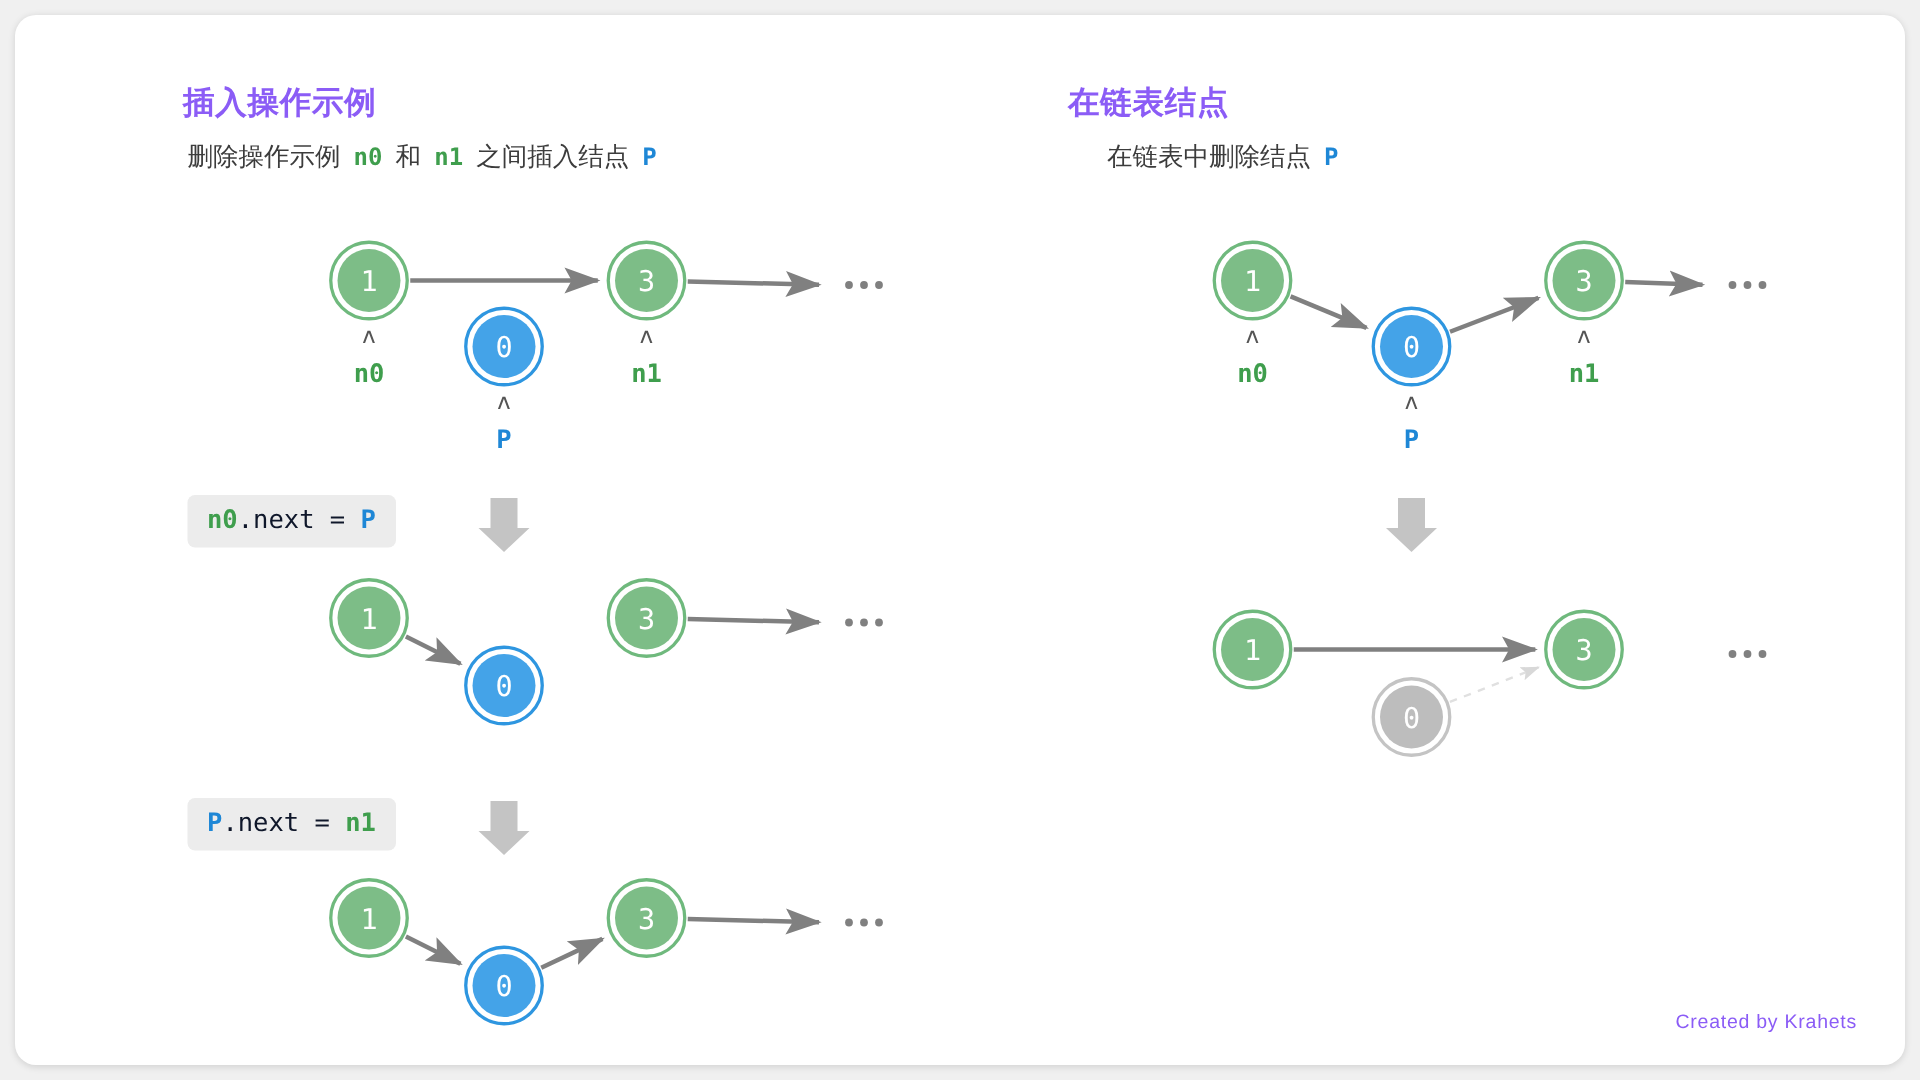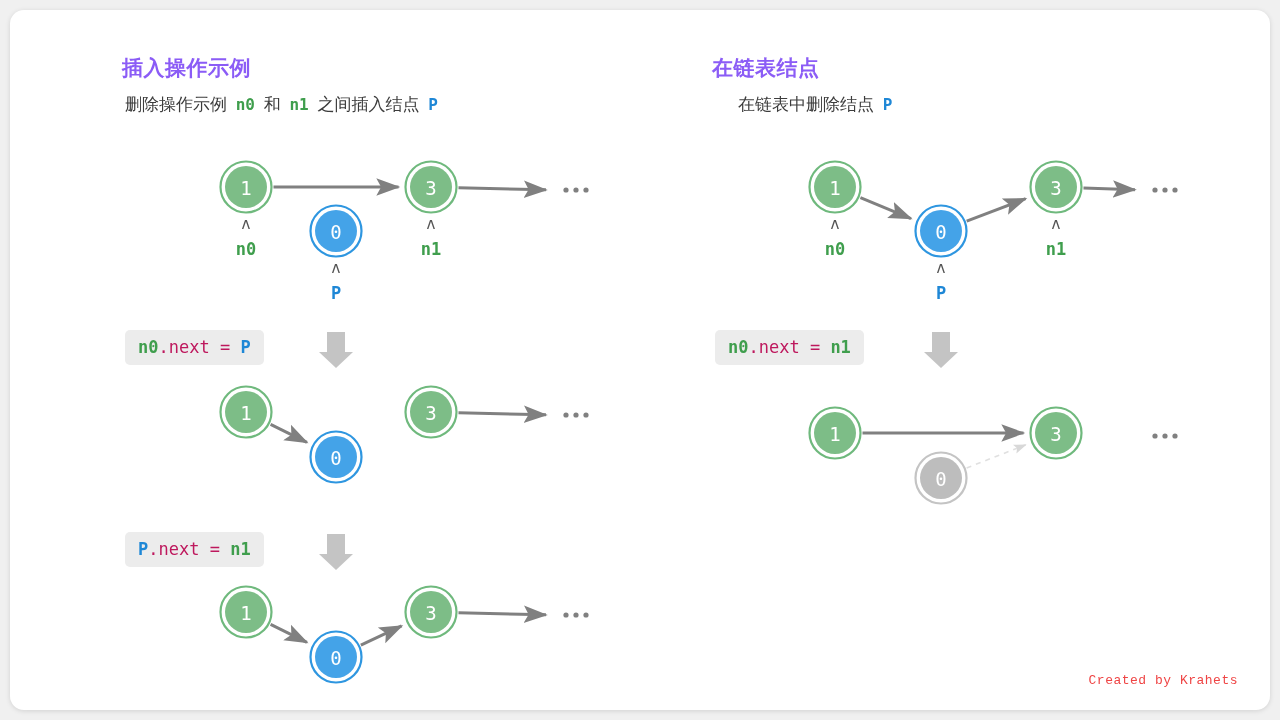--- a/index.html
+++ b/index.html
@@ -51,31 +51,31 @@
     background: #ececec;
     border-radius: 5px;
     padding: 7px 13px;
     font-family: "DejaVu Sans Mono", monospace;
     font-size: 17px;
     font-weight: bold;
     white-space: nowrap;
     line-height: 1.25;
   }
   .code-chip .plain {
-    color: #be185d;
+    color: #0f172a;
     font-weight: normal;
   }
 
   .credit {
     position: absolute;
     right: 32px;
     bottom: 22px;
-    font-family: Liberation Mono, monospace;
+    font-family: Liberation Sans, sans-serif;
     font-size: 13px;
-    color: #ef4444;
+    color: #8b5cf6;
     letter-spacing: 0.5px;
     text-align: center;
   }
 
   svg { position: absolute; left: 0; top: 0; overflow: visible; }
   .node-val {
     font-family: "DejaVu Sans Mono", monospace;
     font-size: 19px;
     fill: #ffffff;
     text-anchor: middle;
@@ -118,23 +118,20 @@
     <span class="tok-blue">P</span><span class="plain">.next = </span><span class="tok-green">n1</span>
   </div>
 
   <div class="panel-title" style="left:702px; top:44px;">在链表结点</div>
 
   <div class="panel-sub" style="left:728px; top:83px;">
     <span>在链表中删除结点</span>
     <span class="mono tok-blue">P</span>
   </div>
 
-  <div class="code-chip" style="left:705px; top:320px;">
-    <span class="tok-green">n0</span><span class="plain">.next = </span><span class="tok-green">n1</span>
-  </div>
 
   <svg id="diagram" width="1260" height="700">
     <defs>
       <marker id="ah" markerWidth="9" markerHeight="9" refX="7.4" refY="3.4" orient="auto" markerUnits="strokeWidth">
         <path d="M0,0.5 L8,3.4 L0,6.3 L1.6,3.4 Z" fill="#808080"></path>
       </marker>
       <marker id="ah-faint" markerWidth="9" markerHeight="9" refX="7.4" refY="3.4" orient="auto" markerUnits="strokeWidth">
         <path d="M0,0.5 L8,3.4 L0,6.3 L1.6,3.4 Z" fill="#d8d8d8"></path>
       </marker>
     </defs>

